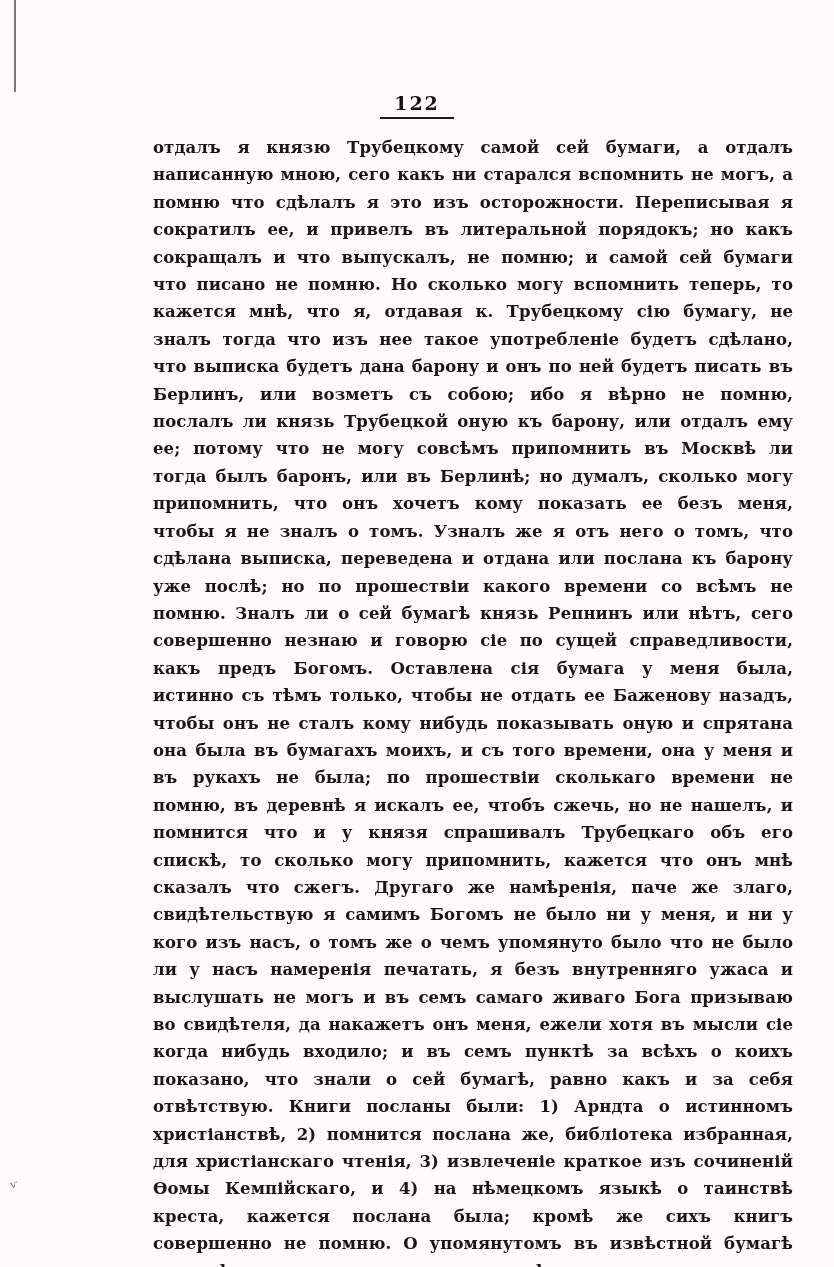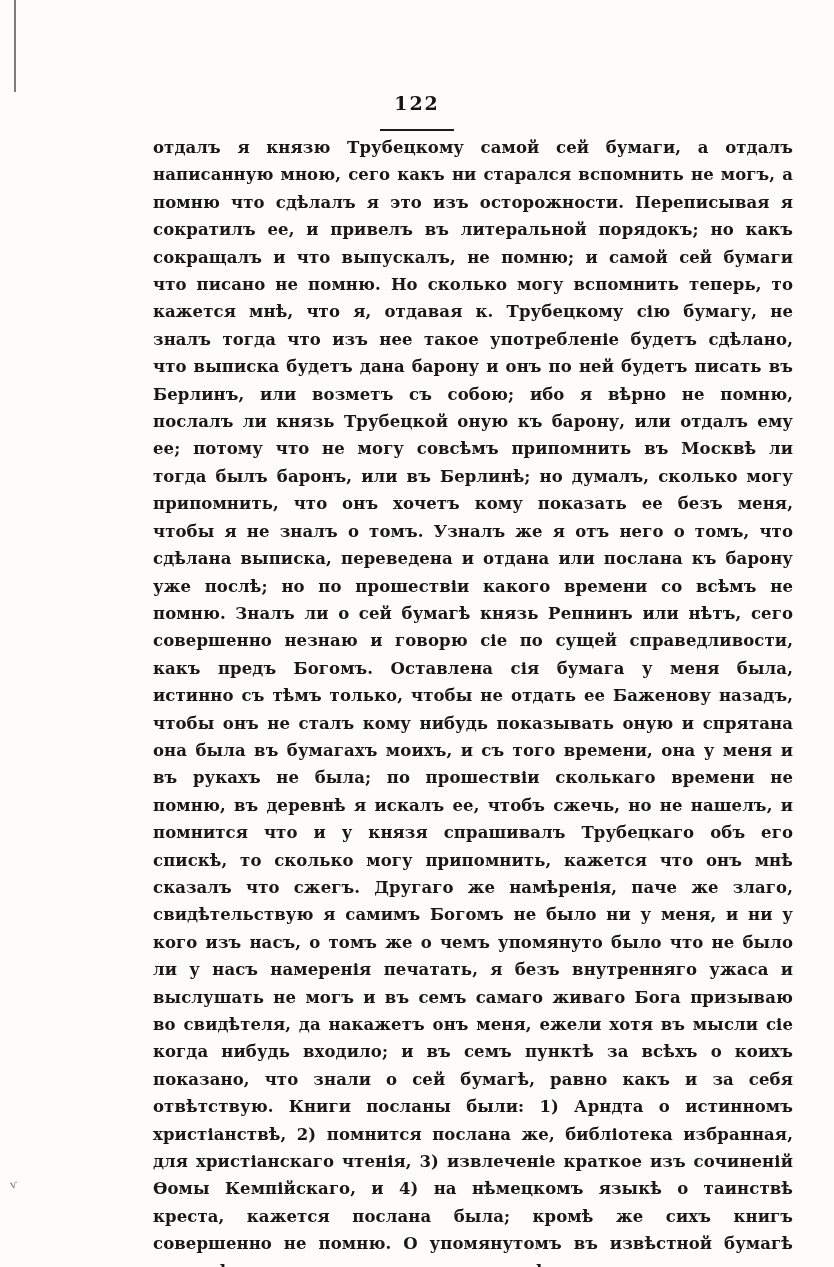--- a/index.html
+++ b/index.html
@@ -40,21 +40,21 @@
     top: 92px;
     left: 0;
     width: 100%;
     text-align: center;
   }
   .page-number {
     display: inline-block;
     font-size: 19px;
     font-weight: 700;
     letter-spacing: 2px;
-    padding: 0 14px 15px 14px;
+    padding: 0 14px 3px 14px;
     border-bottom: 2.5px solid #1d1b18;
     text-align: right;
   }
   .text-block {
     position: absolute;
     top: 134px;
     left: 153px;
     width: 640px;
   }
   .body-paragraph {

